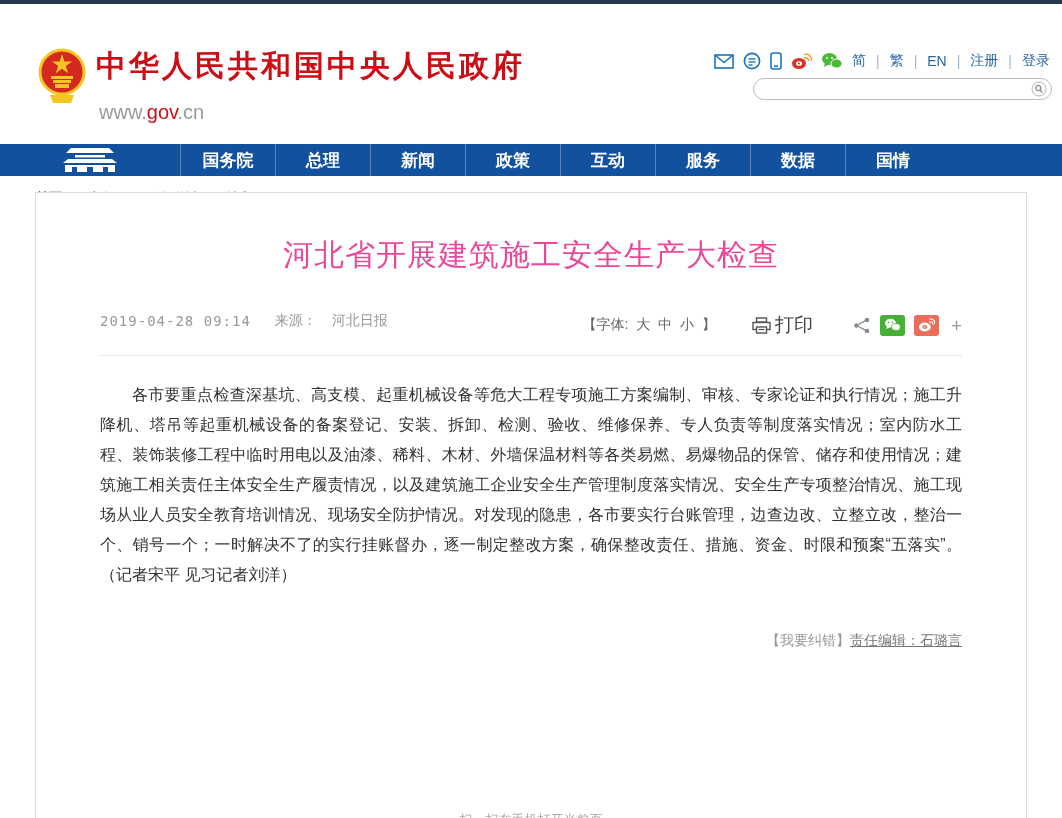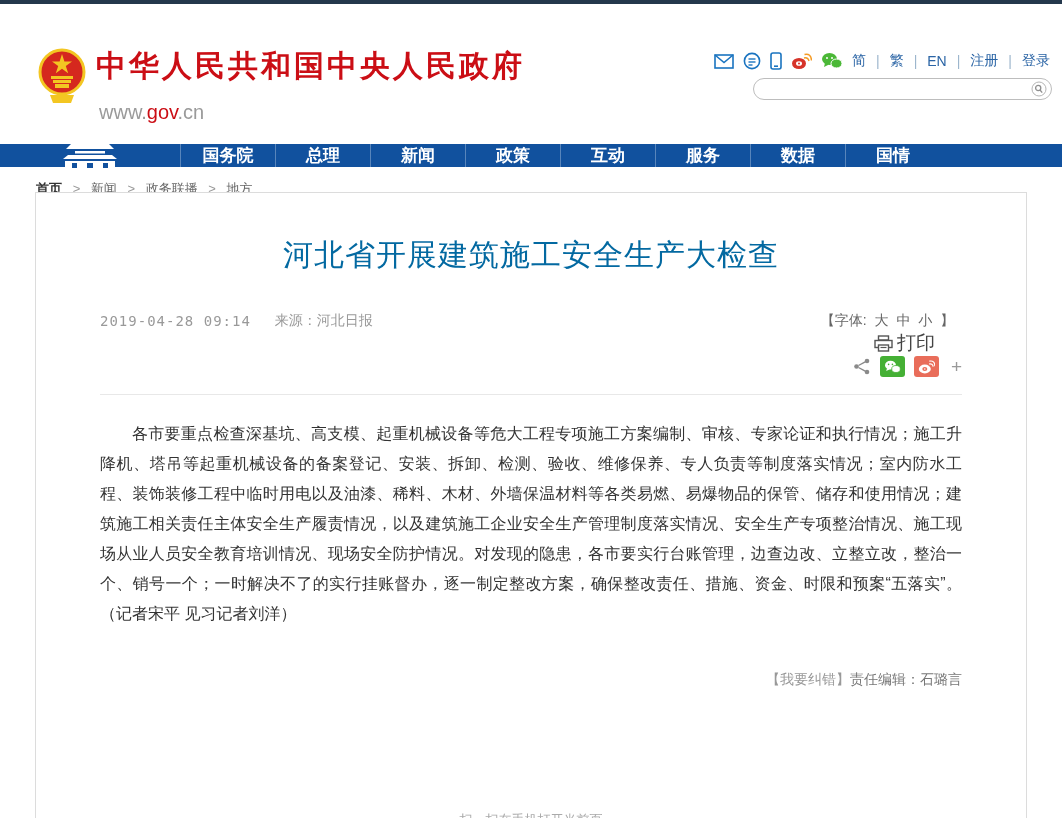--- a/index.html
+++ b/index.html
@@ -34,21 +34,21 @@
     border:1px solid #bdbdbd; border-radius:12px; background:#fff;
     display:flex; align-items:center;
   }
   .search-input {
     flex:1; border:none; outline:none; background:transparent;
     height:18px; margin-left:10px; font-size:13px;
   }
   .search-btn { width:24px; display:flex; justify-content:center; cursor:pointer; }
 
   
-  .nav { display:flex; height:23px; background:#11519e; }
+  .nav { display:flex; height:32px; background:#11519e; }
   .nav-logo { width:180px; display:flex; align-items:center; justify-content:center; cursor:pointer; }
   .nav-item {
     width:95px; display:flex; align-items:center; justify-content:center;
     color:#fff; font-size:17px; font-weight:700; cursor:pointer;
     border-left:1px solid rgba(255,255,255,.3);
   }
   .nav-item:last-of-type { border-right:1px solid rgba(255,255,255,.3); }
   .nav-fill { flex:1; }
 
   
@@ -57,52 +57,52 @@
   .crumb-home { font-weight:700; color:#333; }
   .crumb-sep { color:#999; margin:0 7px; }
 
   
   .article-box {
     position:absolute; left:35px; top:192px; width:992px; height:700px;
     background:#fff; border:1px solid #dcdcdc; padding:0 64px;
   }
   .article-title {
     margin-top:42px; text-align:center;
-    font-size:30px; color:#0369a1; font-weight:400; letter-spacing:1px;
+    font-size:30px; color:#ec4899; font-weight:400; letter-spacing:1px;
   }
   .meta-row {
     margin-top:36px; display:flex; justify-content:space-between; align-items:flex-start;
     font-size:14px; color:#999;
   }
   .meta-left { display:flex; align-items:center; }
   .meta-date { font-family:"DejaVu Sans Mono", monospace; letter-spacing:1px; }
   .meta-source-label { margin-left:24px; }
-  .meta-source { margin-left:0; }
-  .meta-right { display:flex; align-items:center; color:#666;flex-direction:column; }
+  .meta-source { margin-left:15px; }
+  .meta-right { display:flex; align-items:center; color:#666; }
   .font-widget span { margin:0 2px; }
   .font-size-opt { cursor:pointer; }
   .print-group { display:flex; align-items:center; margin-left:34px; color:#444; cursor:pointer; }
   .print-group .lbl { margin-left:4px; font-size:19px; }
   .share-group { display:flex; align-items:center; gap:9px; margin-left:40px; }
   .share-sq { width:25px; height:21px; border-radius:3px; display:flex; align-items:center; justify-content:center; cursor:pointer; }
   .share-wechat { background:#45b035; }
   .share-weibo  { background:#e96d5a; }
   .share-plus { color:#999; font-size:19px; line-height:1; cursor:pointer; margin-left:3px; }
 
   .meta-hr { border:none; border-top:1px solid #e8e8e8; margin:17px 0 0 0; }
 
   .body-text { margin-top:24px; font-size:16px; line-height:30px; color:#333; text-align:justify; }
   .body-text p { text-indent:2em; margin:0 0 14px 0; }
 
   .article-footer {
     display:flex; justify-content:flex-end; align-items:center; 
     margin-top:42px; font-size:14px;
   }
   .correction { color:#999; cursor:pointer; }
-  .editor { color:#777; }
+  .editor { color:#777;text-decoration:underline; }
 
   
   .scan-row {
     position:absolute; left:0; top:811px; width:1062px;
     text-align:center; font-size:13px; color:#aaa;
   }
 </style>
 </head>
 <body>
 

